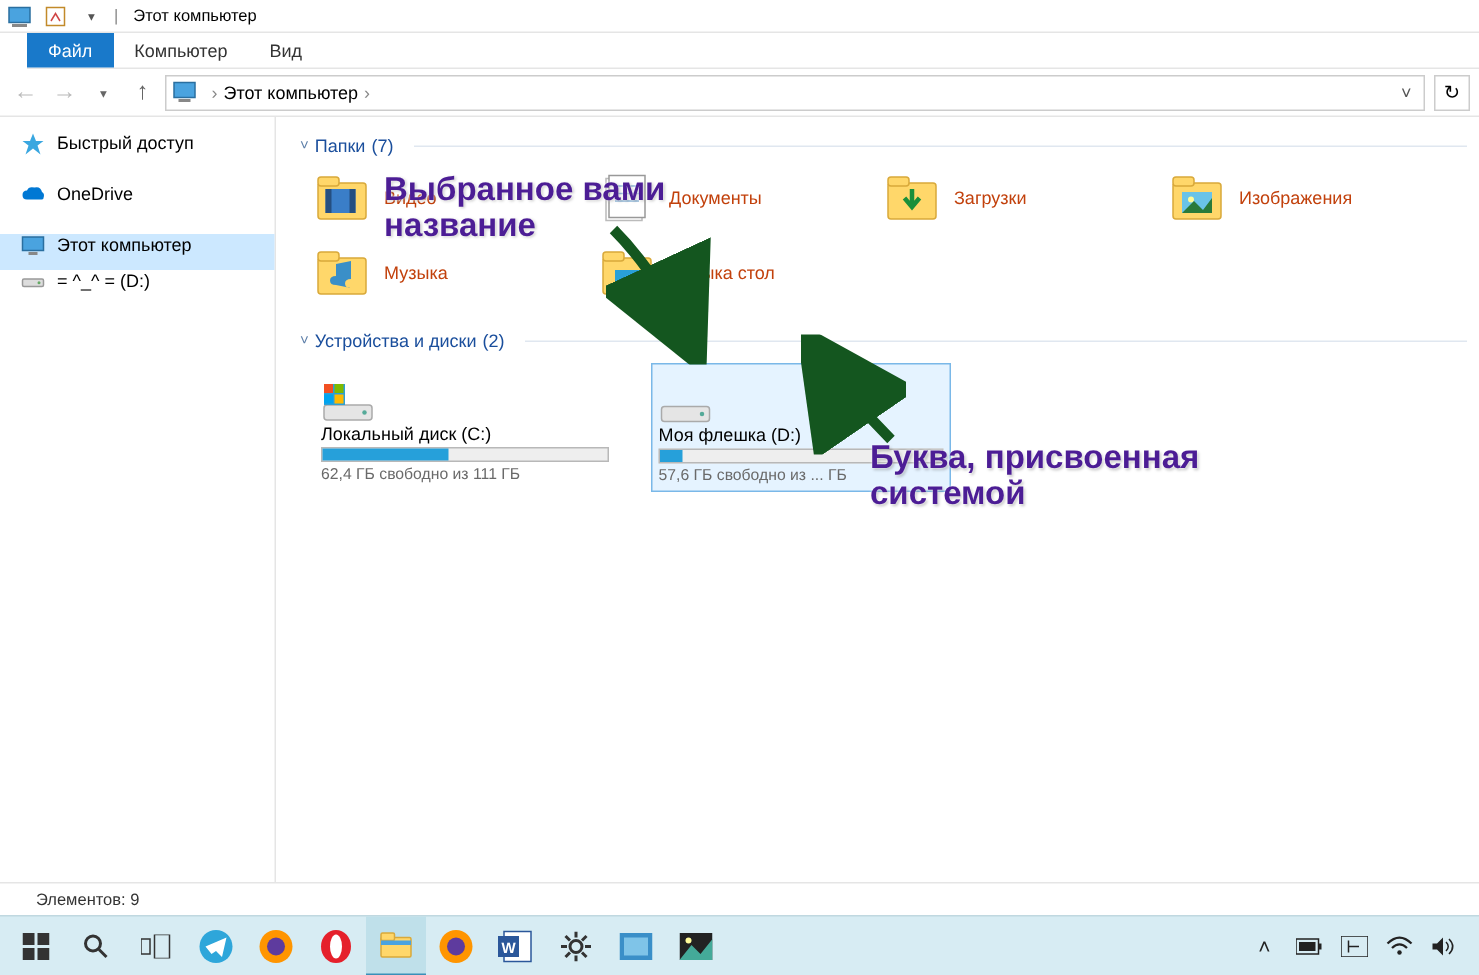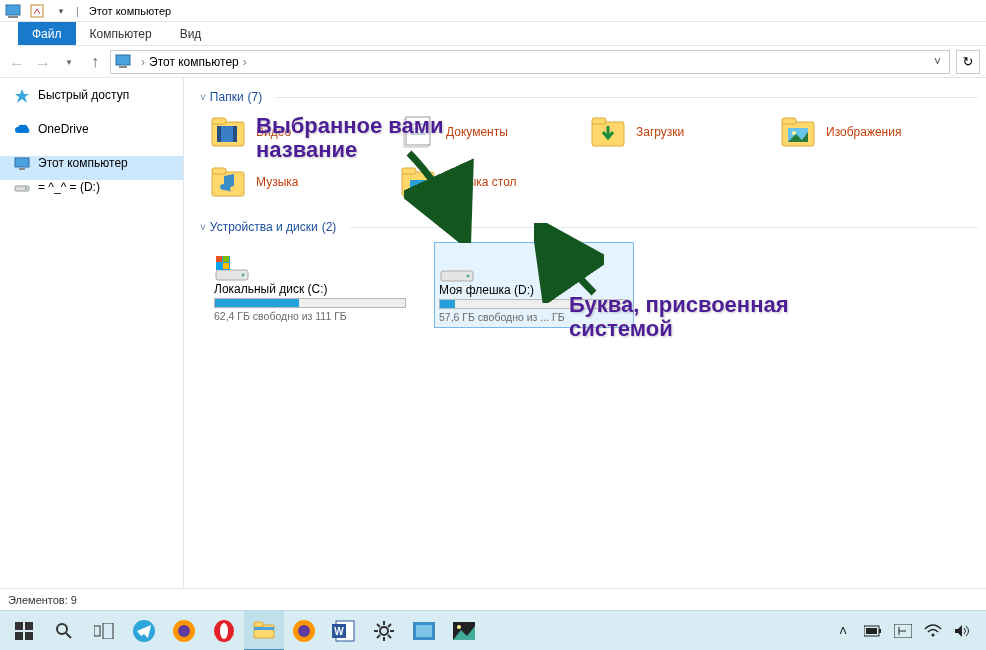--- a/index.html
+++ b/index.html
@@ -53,21 +53,21 @@
 .dname { font-size: 12px; margin-bottom: 2px; }
 .dbar { height: 10px; border: 1px solid #b8b8b8; background: #eee; position: relative; margin-bottom: 2px; }
 .dbar .fill { position: absolute; left: 0; top: 0; bottom: 0; background: #26a0da; }
 .dfree { font-size: 10.5px; color: #6a6a6a; }
 
 
 .annot { position: absolute; font-family: Georgia, "Times New Roman", serif; font-size: 22px; font-weight: 600; color: #4c1d95; text-shadow: 0 0 2px #fff, 1px 1px 2px rgba(0,0,0,.25); line-height: 1.1; pointer-events: none; }
 .arrow { position: absolute; pointer-events: none; }
 
 
-.statusbar { height: 22px; border-top: 1px solid #e5e5e5; display: flex; align-items: center; padding: 0 8px; font-size: 11px; color: #333; }
+.statusbar { height: 22px; border-top: 1px solid #e5e5e5; display: flex; align-items: center; padding: 0 24px; font-size: 11px; color: #333; }
 
 
 .taskbar { height: 40px; background: #d7ecf3; display: flex; align-items: center; padding: 0 4px; border-top: 1px solid #c0d8e0; }
 .tbtn { width: 40px; height: 40px; display: flex; align-items: center; justify-content: center; }
 .tbtn.active { background: #bfe0ea; border-bottom: 2px solid #3a90b8; }
 .tspacer { flex: 1; }
 .tright { display: flex; align-items: center; gap: 12px; padding-right: 10px; color: #222; }
 .tright .ic { width: 18px; height: 18px; display: flex; align-items: center; justify-content: center; font-size: 14px; }
 
 
@@ -289,21 +289,21 @@
     </div>
     <svg class="arrow" style="left:220px; top:70px;" width="70" height="95">
       <defs>
           <marker id="ah1" markerWidth="12" markerHeight="12" refX="9" refY="6" orient="auto">
             <path d="M0 0 L12 6 L0 12 Z" fill="#14561f"></path>
           </marker>
         </defs>
       <path d="M5 5 Q35 35 58 85" stroke="#14561f" stroke-width="7" fill="none" marker-end="url(#ah1)"></path>
     </svg>
 
-    <div class="annot" style="left:385px; top:215px; text-align:left;">
+    <div class="annot" style="left:396px; top:215px; text-align:left;">
       <div>Буква, присвоенная</div>
       <div>системой</div>
     </div>
     <svg class="arrow" style="left:350px; top:145px;" width="70" height="80">
       <defs>
           <marker id="ah2" markerWidth="12" markerHeight="12" refX="9" refY="6" orient="auto">
             <path d="M0 0 L12 6 L0 12 Z" fill="#14561f"></path>
           </marker>
         </defs>
       <path d="M60 70 Q30 40 8 8" stroke="#14561f" stroke-width="7" fill="none" marker-end="url(#ah2)"></path>

